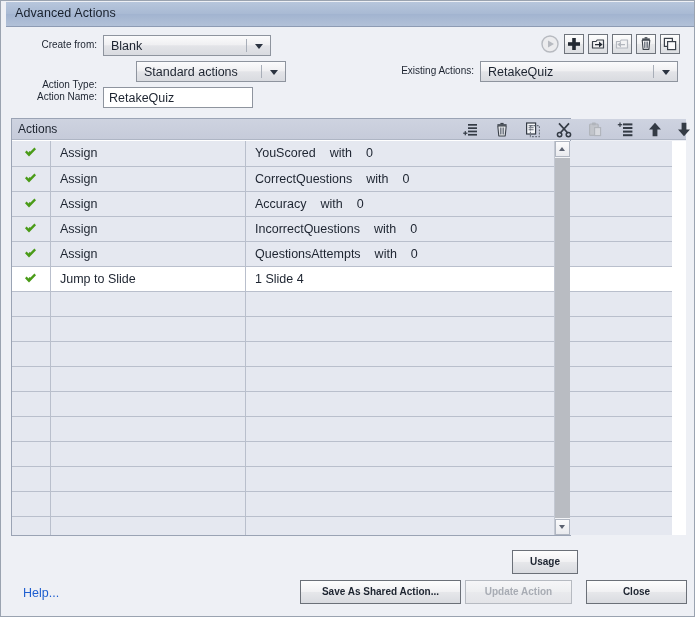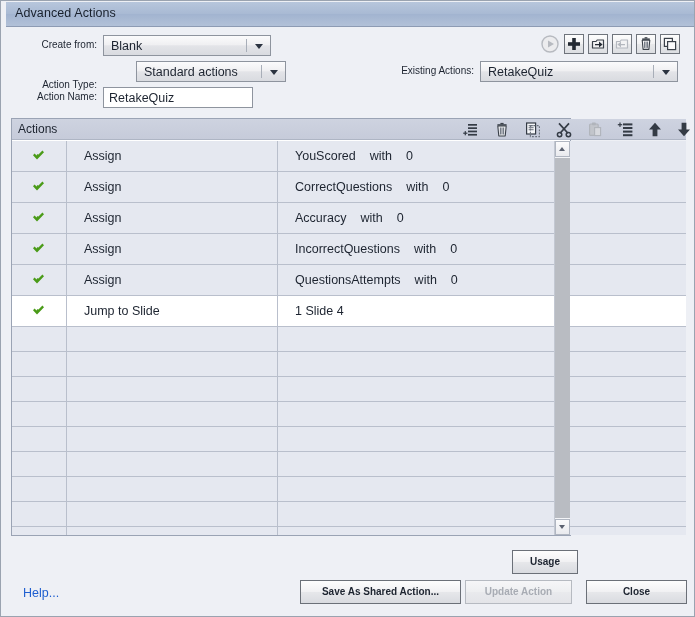--- a/index.html
+++ b/index.html
@@ -148,21 +148,21 @@
     border-collapse: collapse;
     table-layout: fixed;
     width: 658px;
   }
   #tbl tr { height: 25px; }
   #tbl td {
     border-right: 1px solid #b9bfcc;
     border-bottom: 1px solid #b9bfcc;
     font-size: 12.5px;
     color: #1d2430;
-    padding: 8px;
+    padding: 0;
     overflow: hidden;
     white-space: nowrap;
   }
   #tbl td.c0 { width: 38px; text-align: center; }
   #tbl td.c1 { width: 194px; }
   #tbl td.c2 { width: 426px; border-right: none; margin-top: 15px; }
   #tbl tr.filled td { background: #e5e8f0; }
   #tbl tr.current td { background: #ffffff; }
   #tbl tr.empty td { background: #e5e8f0; }
   .cellpad { padding-left: 9px; }

